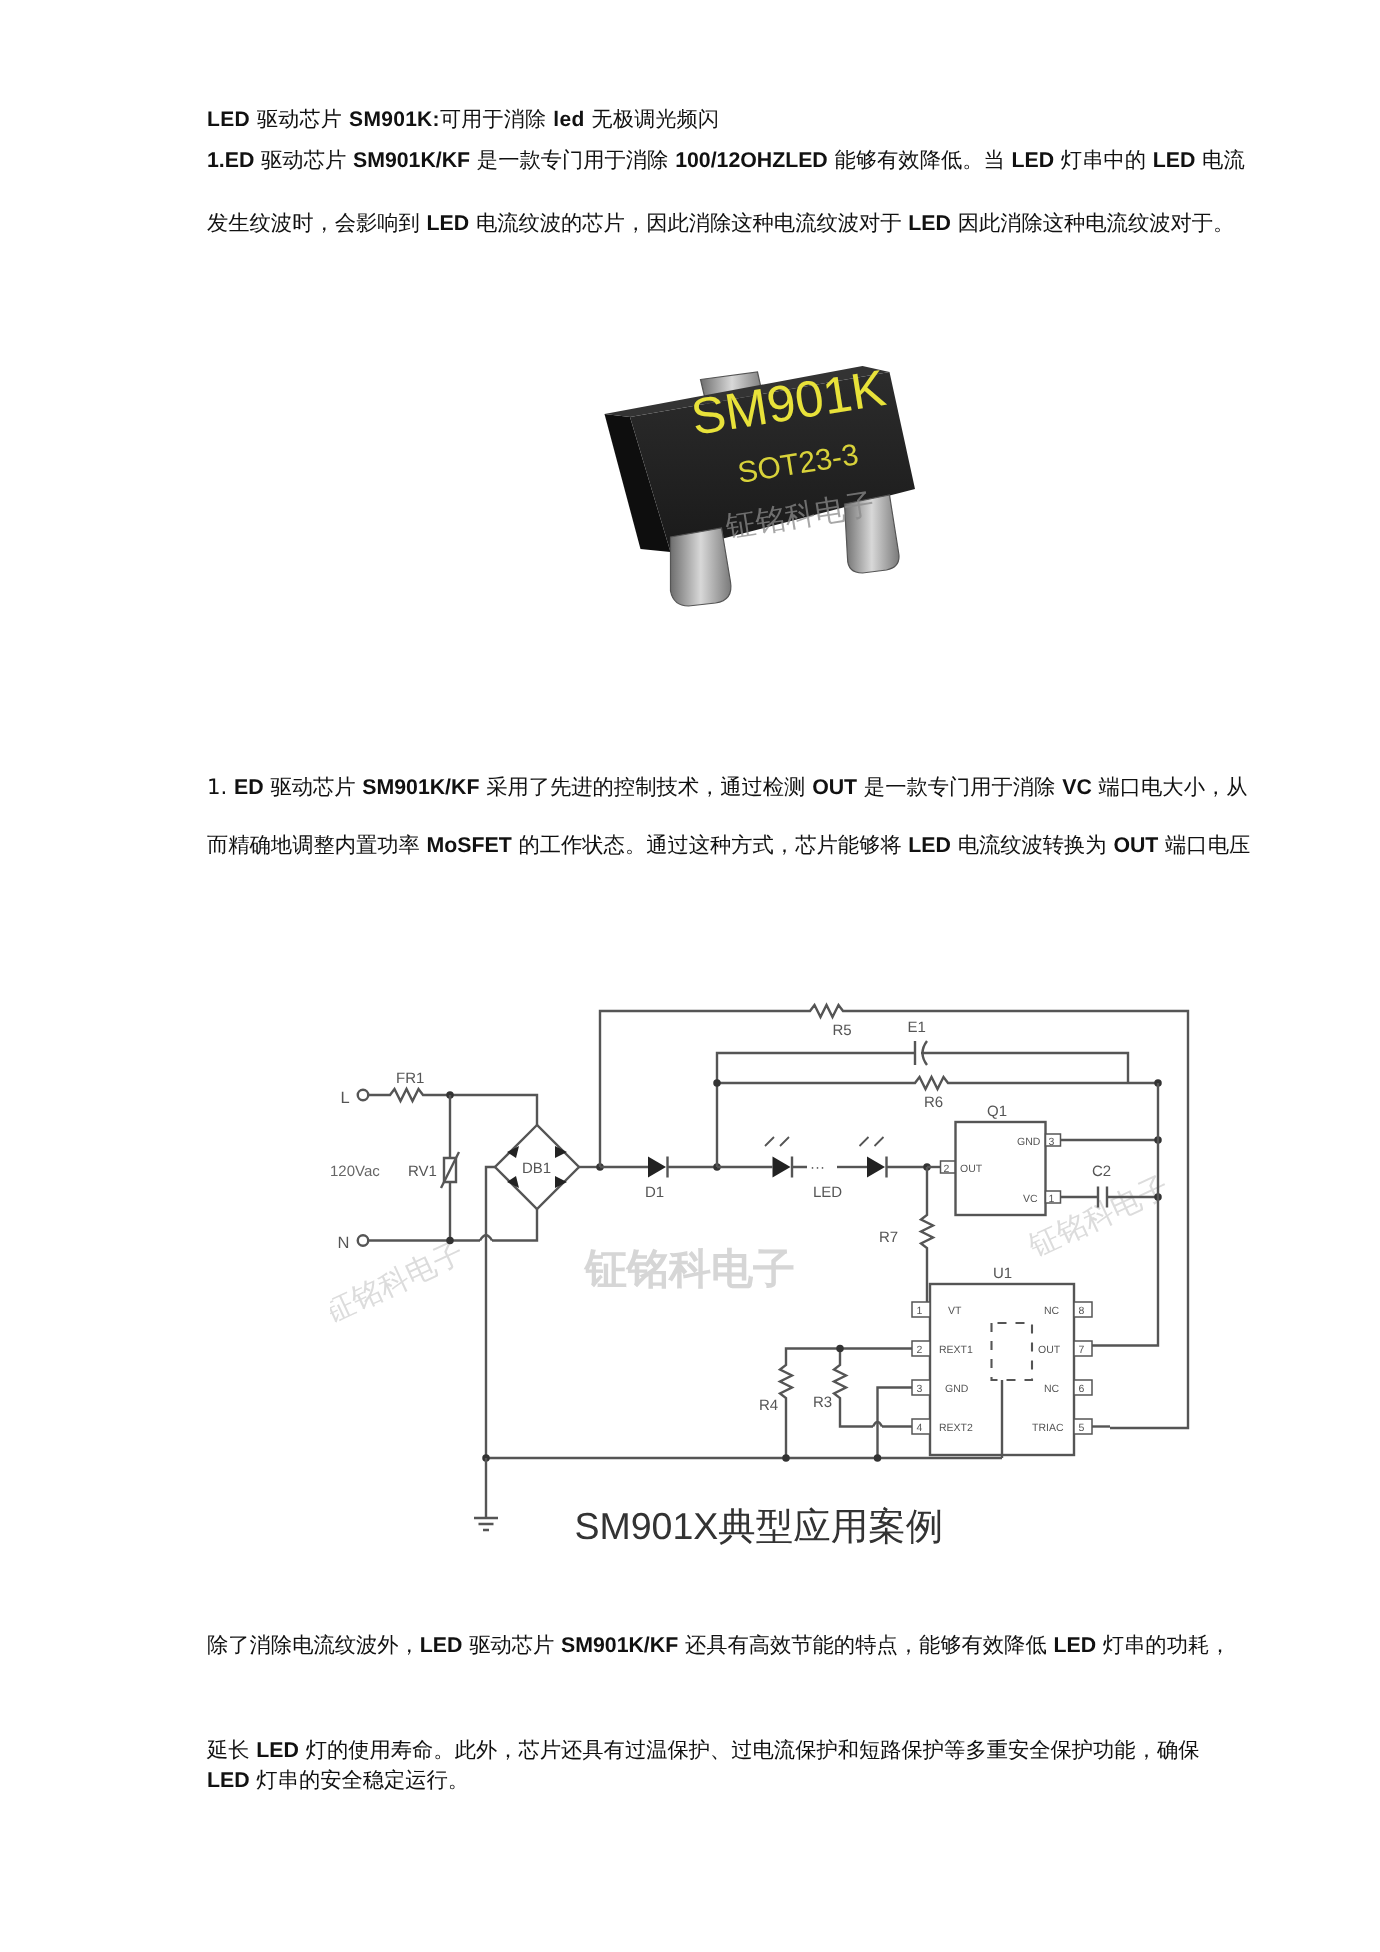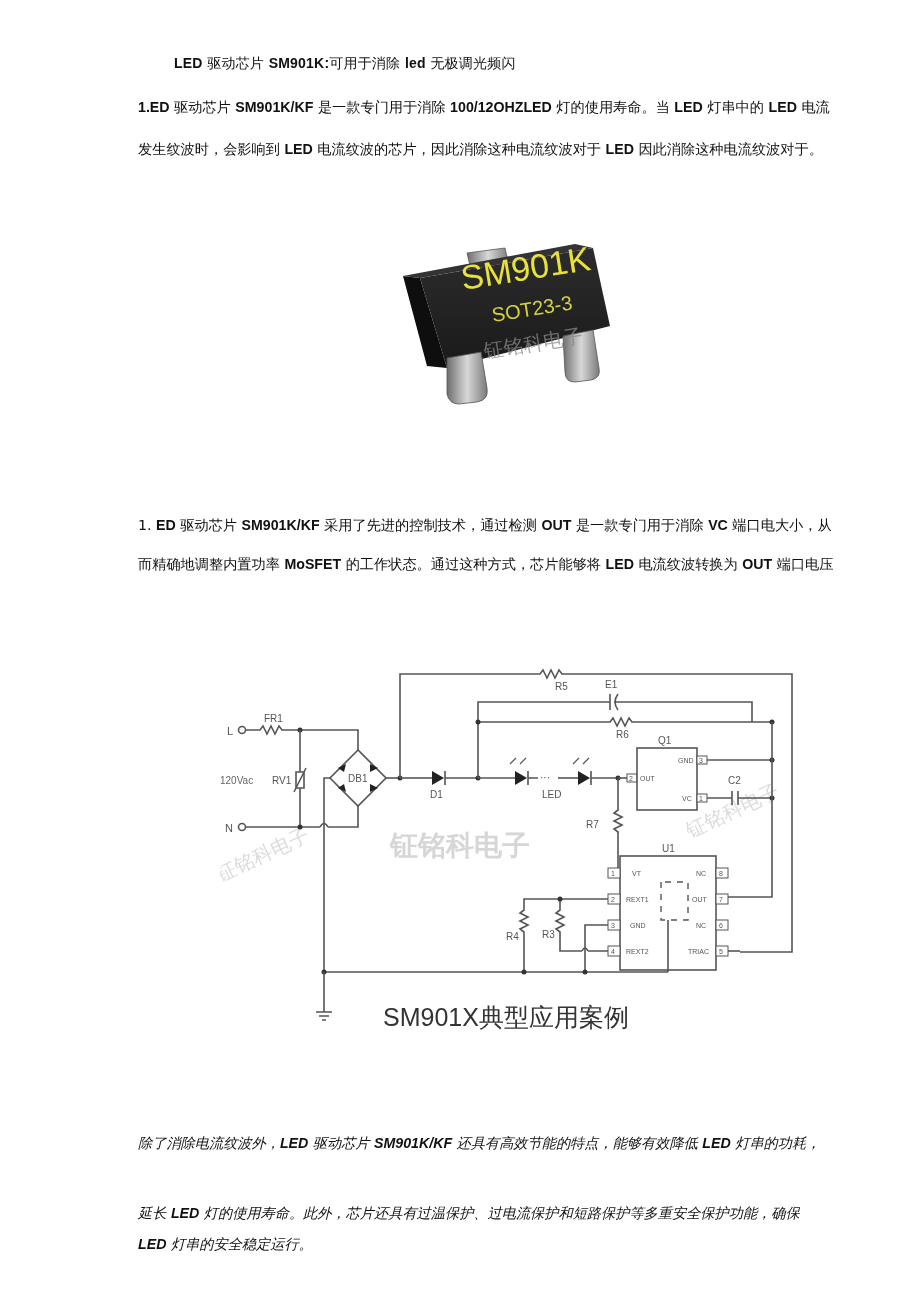--- a/index.html
+++ b/index.html
@@ -1,42 +1,42 @@
 <!DOCTYPE html>
 <html><head>
 <meta charset="utf-8">
 <style>
   html, body { margin: 0; padding: 0; background: #ffffff; }
   body { width: 920px; height: 1301px; position: relative; overflow: hidden;
          font-family: "DejaVu Sans", "Liberation Sans", sans-serif; color: #111; }
-  .title { position: absolute; left: 138px; top: 55px; font-size: 14px; letter-spacing: 0.2px; margin-left: 36px; }
+  .title { position: absolute; left: 138px; top: 71px; font-size: 14px; letter-spacing: 0.2px; }
   .para { position: absolute; left: 138px; width: 745px; font-size: 14.2px; }
   .para .line { display: block; white-space: nowrap; }
   b { font-family: "Liberation Sans", sans-serif; font-weight: bold; }
   .p1 { top: 96px; }
   .p1 .line { height: 42px; line-height: 22px; }
   .p2 { top: 514px; }
   .p2 .line { height: 39px; line-height: 22px; }
-  .p3 { top: 1132px; font-style: italic; }
+  .p3 { top: 1086px; }
   .p3 .l1 { height: 42px; line-height: 22px; }
   .p3 .l2 { height: 20px; line-height: 22px; margin-top: 28px; }
-  .p3 .l3 { height: 22px; line-height: 22px; margin-top: 11px; }
+  .p3 .l3 { height: 22px; line-height: 22px; }
   .chip { position: absolute; left: 385px; top: 218px; width: 230px; height: 200px; }
   .schem { position: absolute; left: 220px; top: 660px; width: 600px; height: 380px; }
   svg text { font-family: "Liberation Sans", sans-serif; }
 </style>
 </head>
 <body>
 
 <div class="title">
   <b>LED</b><span> 驱动芯片 </span><b>SM901K:</b><span>可用于消除 </span><b>led</b><span> 无极调光频闪</span>
 </div>
 
 <div class="para p1">
-  <span class="line"><b>1.ED</b><span> 驱动芯片 </span><b>SM901K/KF</b><span> 是一款专门用于消除 </span><b>100/12OHZLED</b><span> 灯的使用寿命。当 </span><b>LED</b><span> 灯串中的 </span><b>LED</b><span> 电流</span></span>
+  <span class="line"><b>1.ED</b><span> 驱动芯片 </span><b>SM901K/KF</b><span> 是一款专门用于消除 </span><b>100/12OHZLED</b><span> 能够有效降低。当 </span><b>LED</b><span> 灯串中的 </span><b>LED</b><span> 电流</span></span>
   <span class="line"><span>发生纹波时，会影响到 </span><b>LED</b><span> 电流纹波的芯片，因此消除这种电流纹波对于 </span><b>LED</b><span> 因此消除这种电流纹波对于。</span></span>
 </div>
 
 <div class="chip">
   <svg width="230" height="200" viewBox="0 0 230 200">
     <defs>
       <linearGradient id="lead" x1="0" y1="0" x2="1" y2="0">
         <stop offset="0" stop-color="#6e6e6e"></stop>
         <stop offset="0.5" stop-color="#d8d8d8"></stop>
         <stop offset="1" stop-color="#7a7a7a"></stop>

